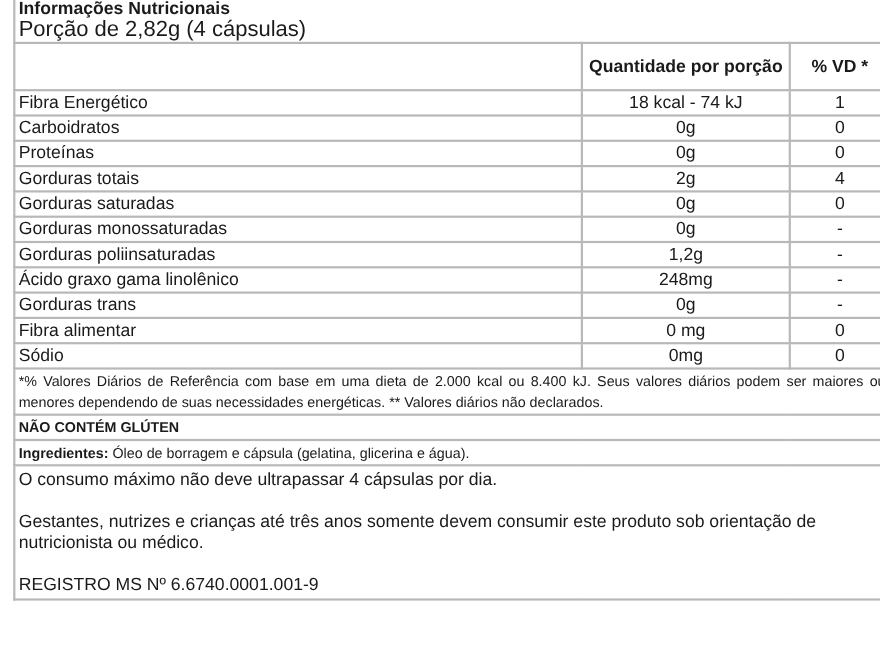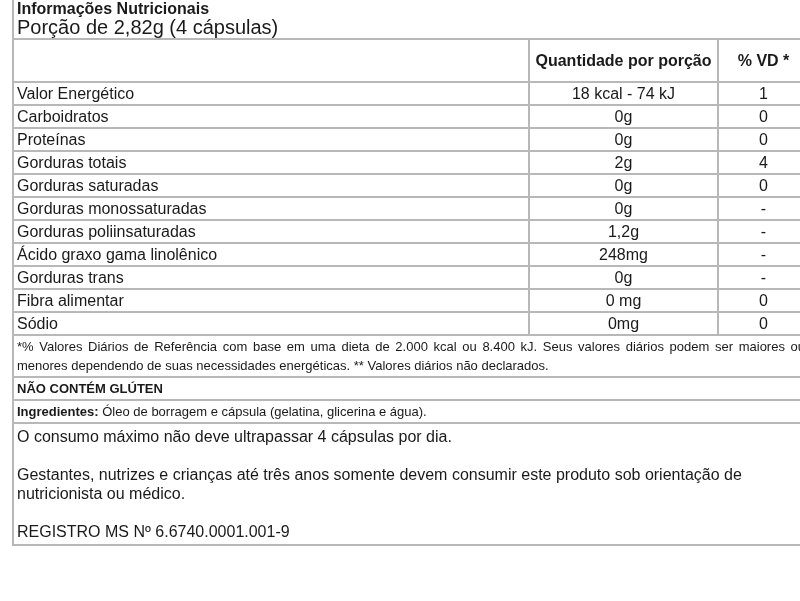--- a/index.html
+++ b/index.html
@@ -36,21 +36,21 @@
       <div class="title">Informações Nutricionais</div>
       <div class="portion">Porção de 2,82g (4 cápsulas)</div>
     </td>
   </tr>
   <tr>
     <th></th>
     <th>Quantidade por porção</th>
     <th>% VD *</th>
   </tr>
   <tr class="row">
-    <td>Valor Energético</td>
+    <td>Fibra Energético</td>
     <td class="c">18 kcal - 74 kJ</td>
     <td class="c">1</td>
   </tr>
   <tr class="row">
     <td>Carboidratos</td>
     <td class="c">0g</td>
     <td class="c">0</td>
   </tr>
   <tr class="row">
     <td>Proteínas</td>

